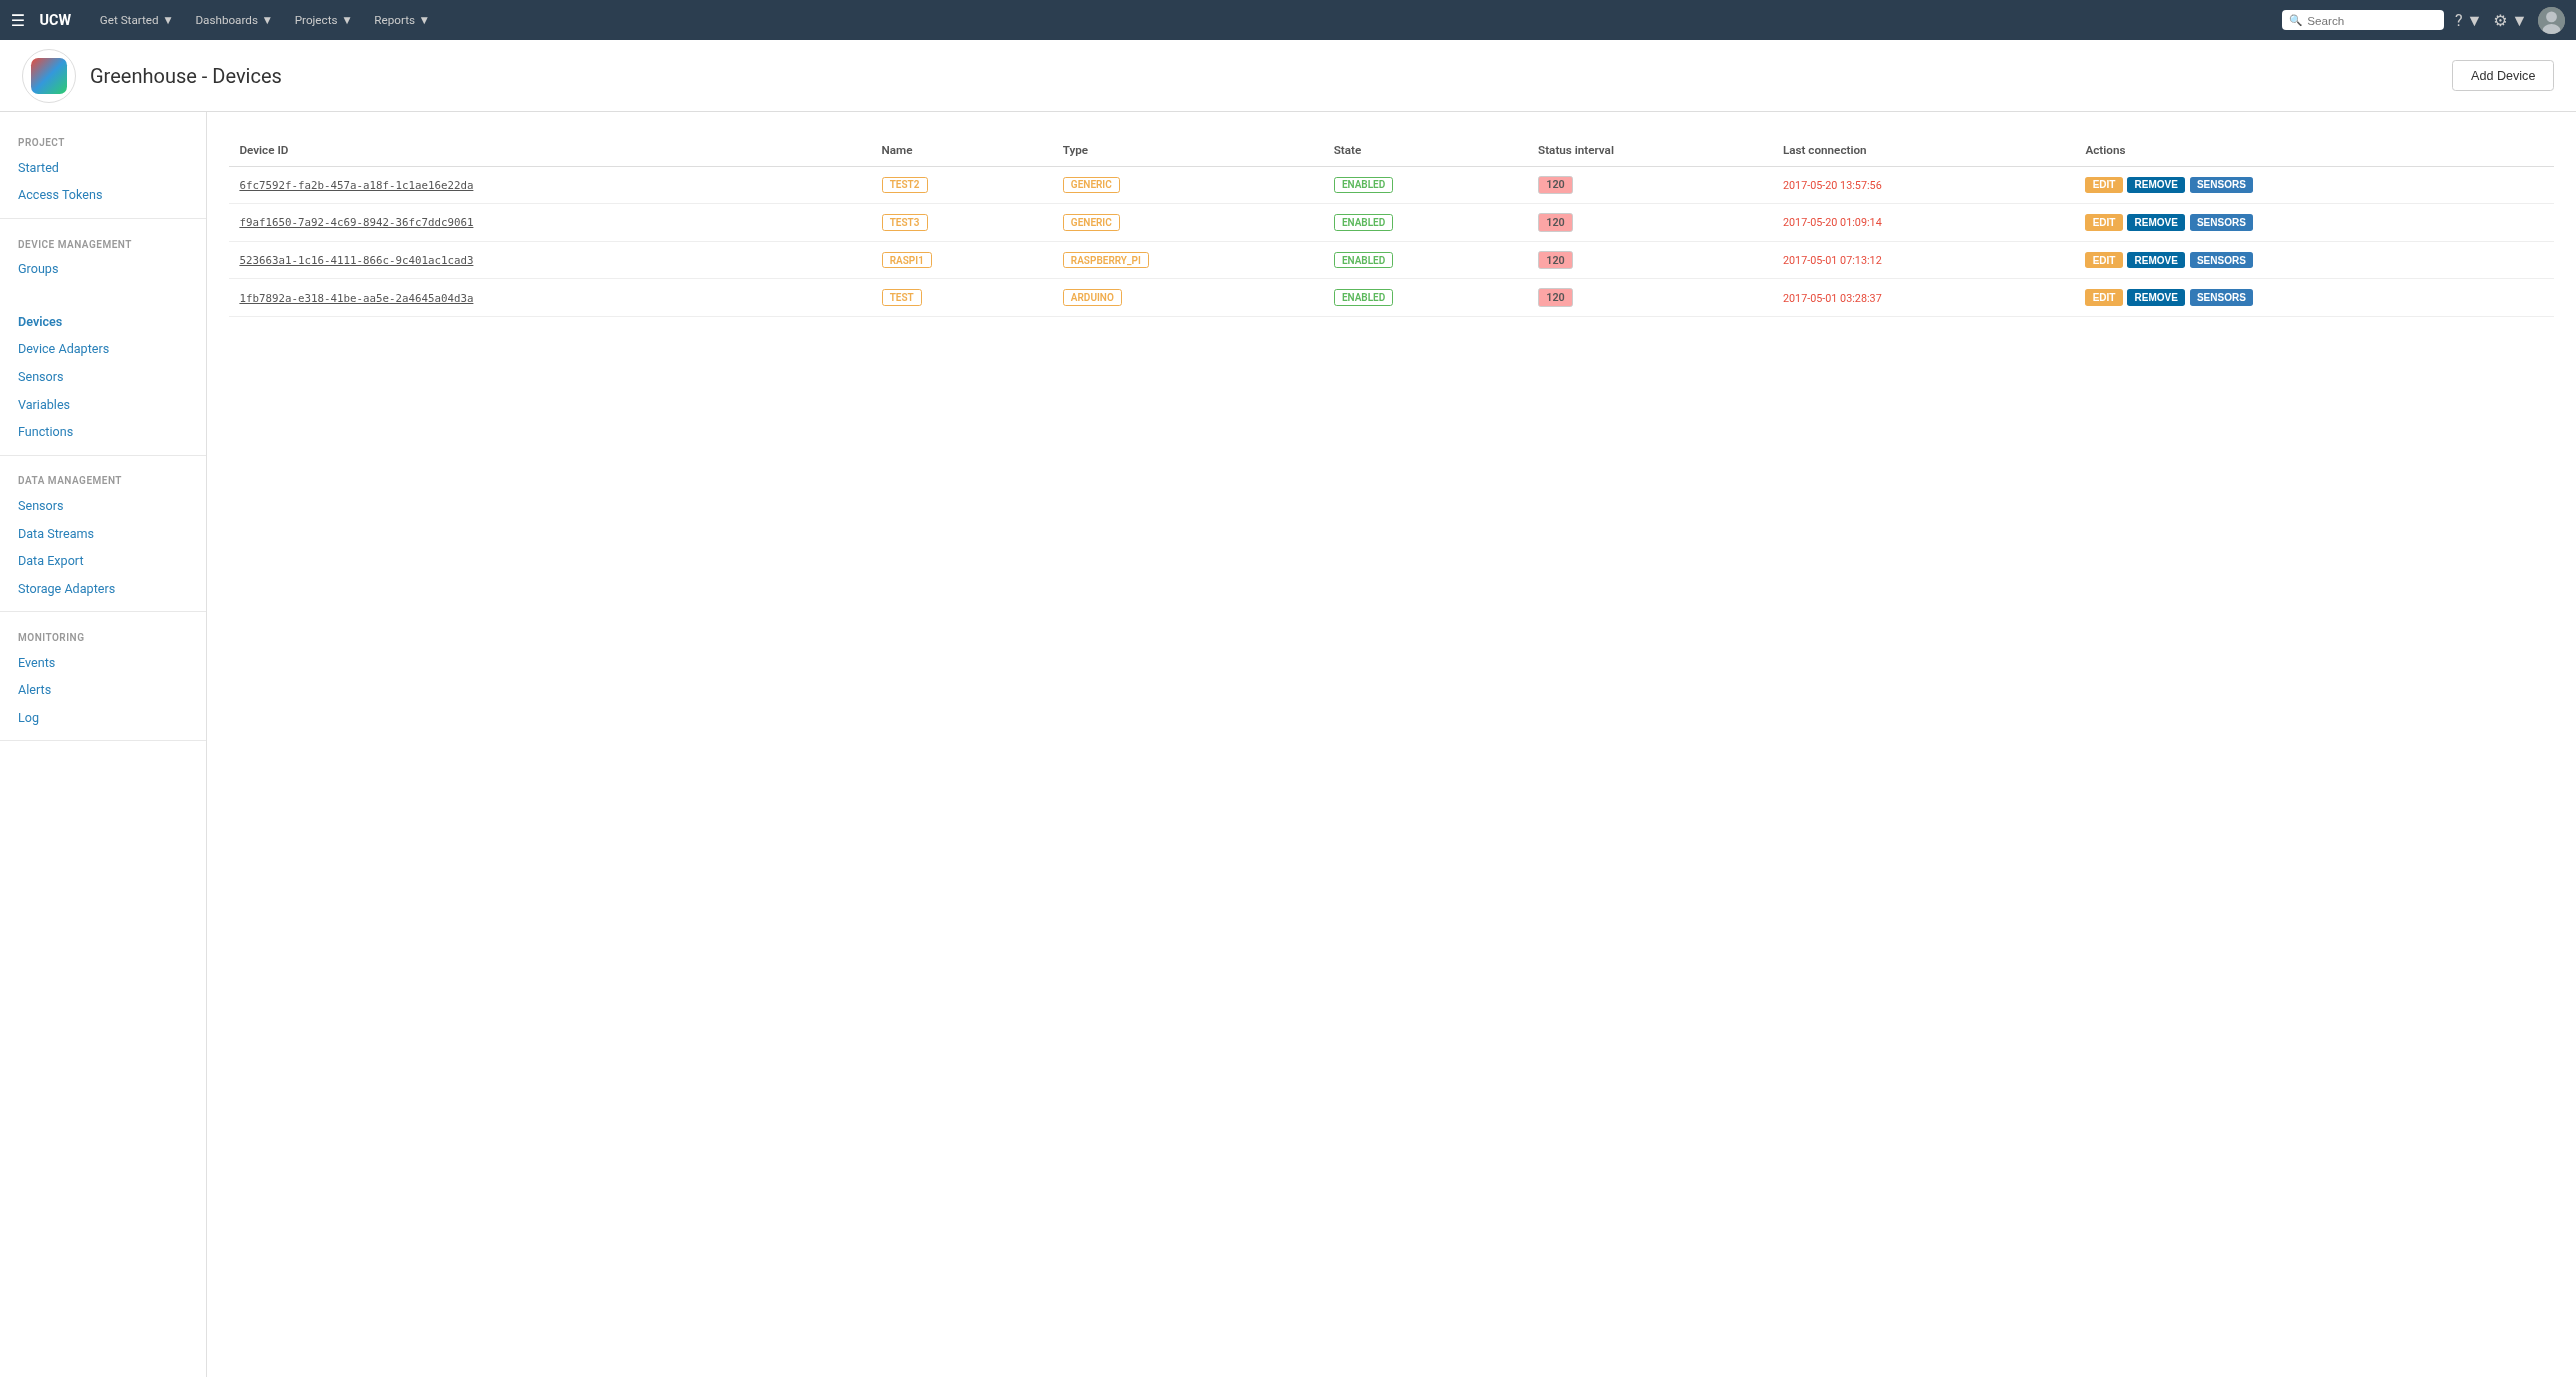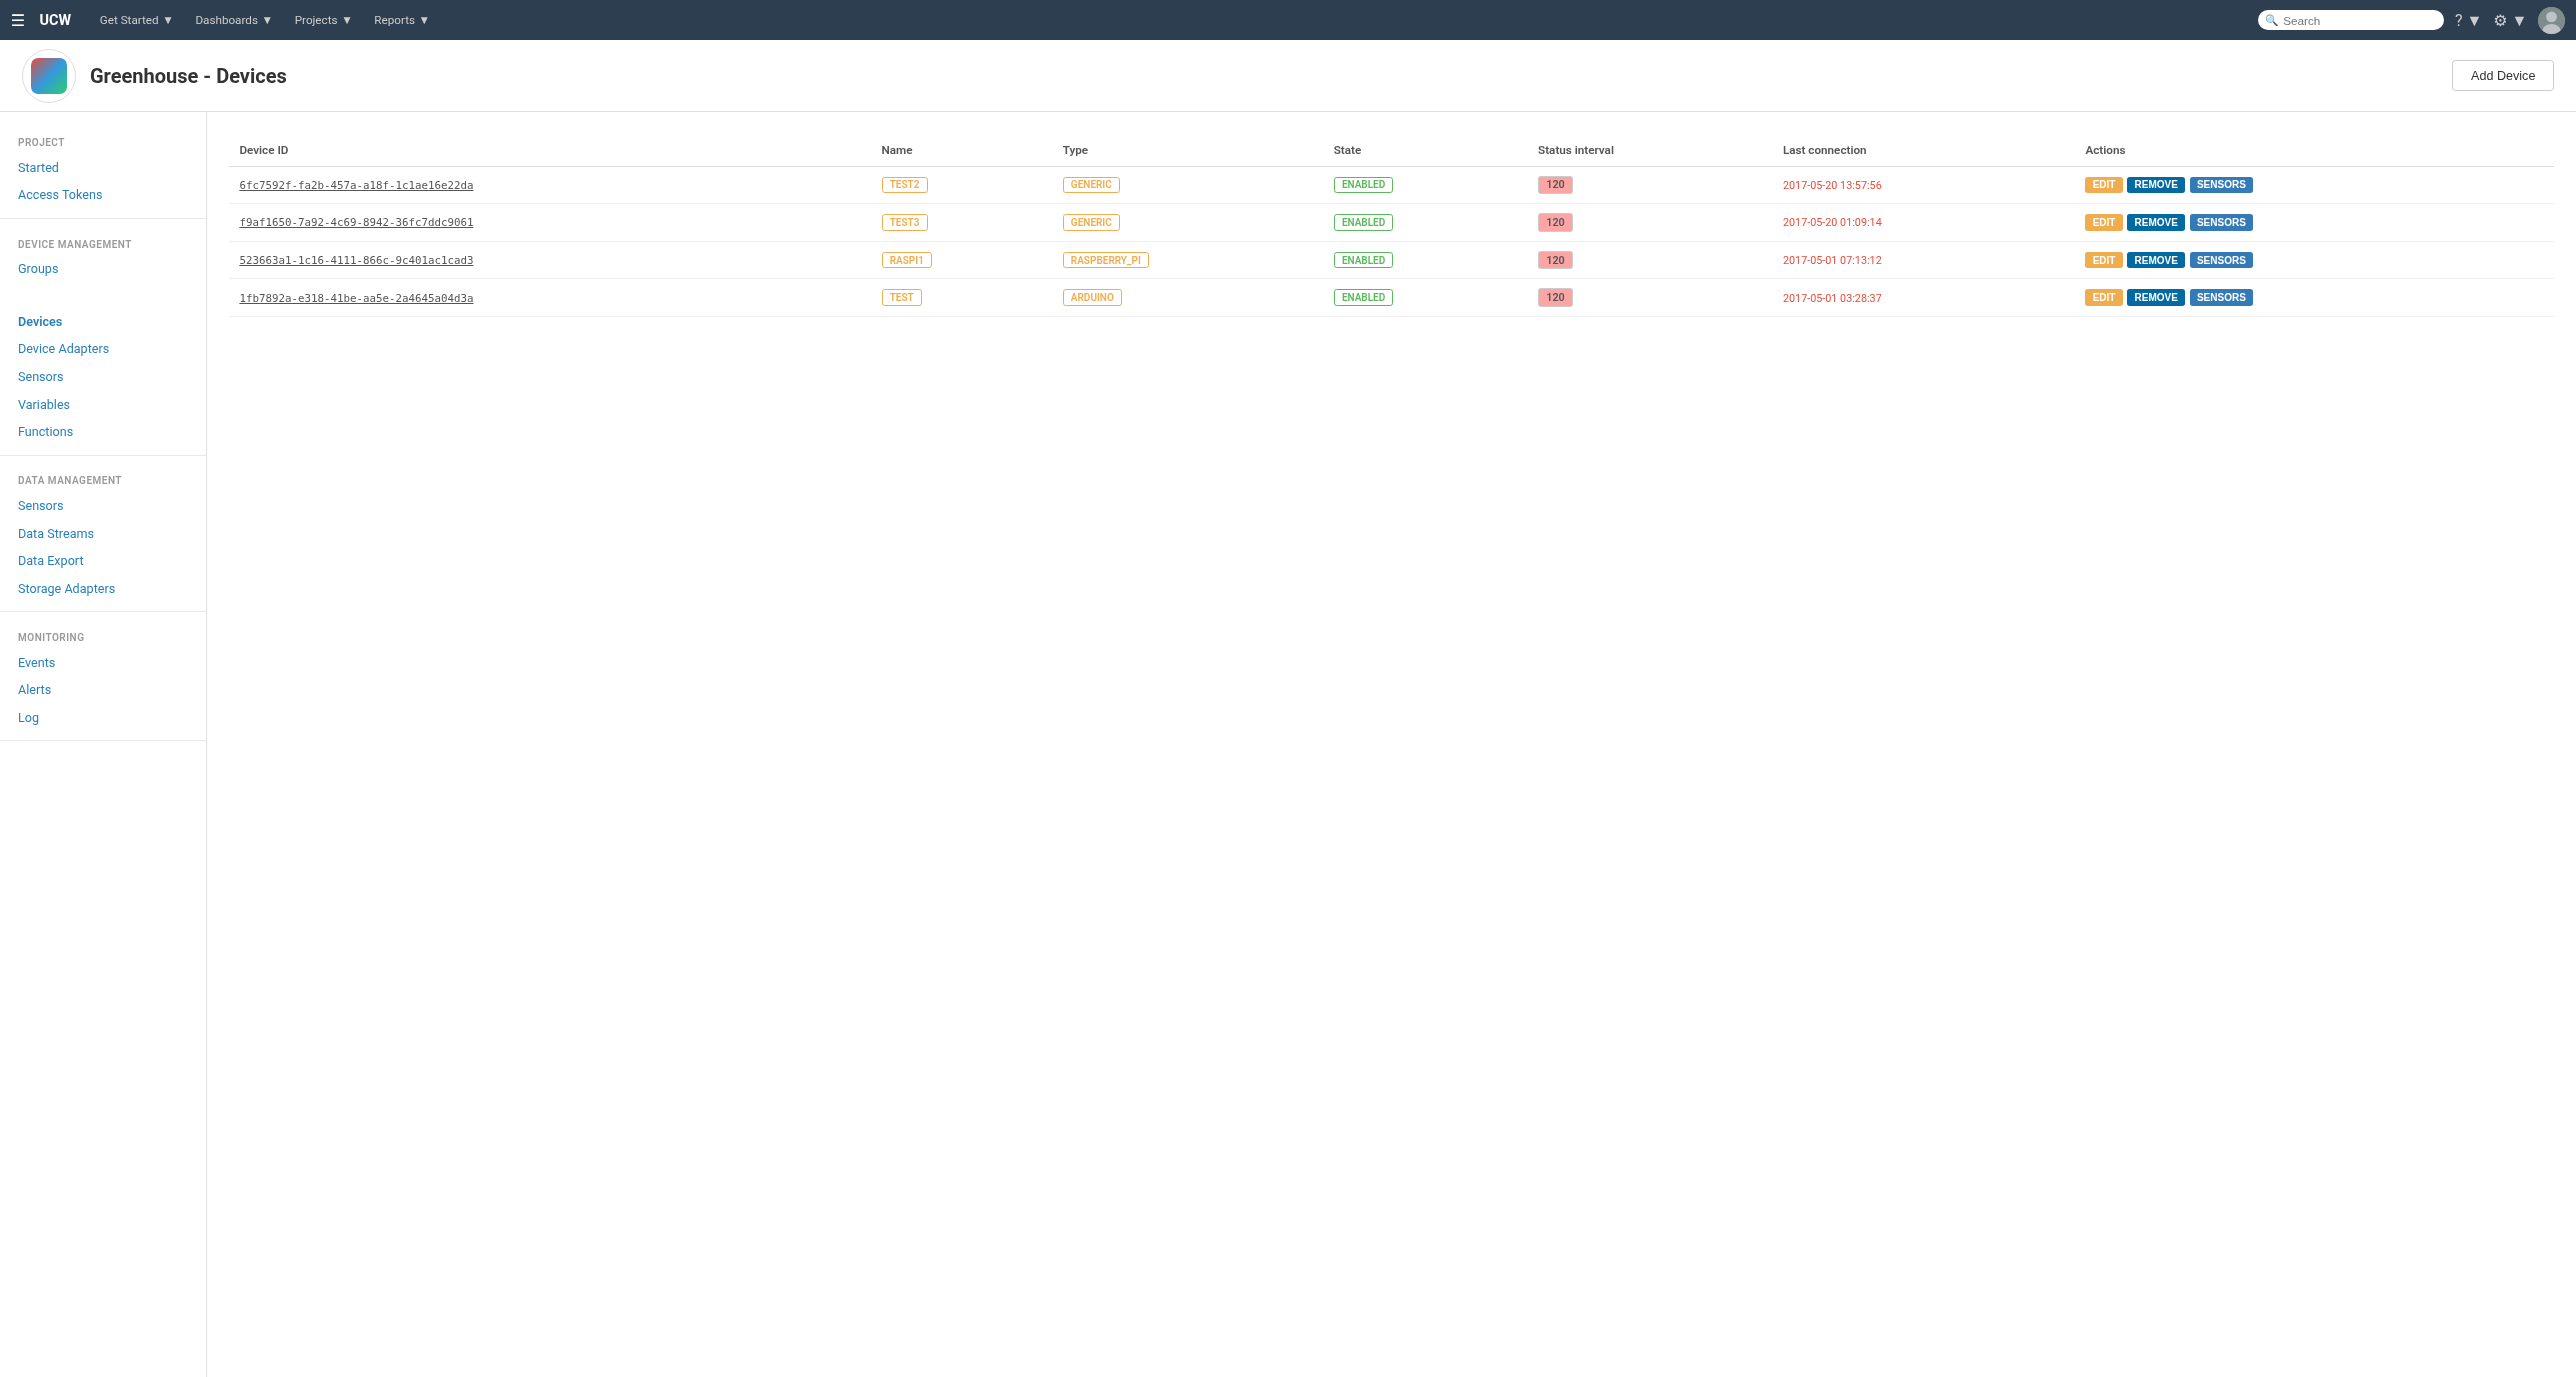--- a/index.html
+++ b/index.html
@@ -24,24 +24,24 @@
       font-size: 11.7px;
       display: flex;
       align-items: center;
       gap: 3.6px;
       cursor: pointer;
     }
     .topnav-right { margin-left: auto; display: flex; align-items: center; gap: 10.8px; }
     .search-box {
       background: #fff;
       border: none;
-      border-radius: 10px;
+      border-radius: 4px;
       padding: 3.6px 9px 3.6px 25px;
       font-size: 11.7px;
-      width: 186px;
+      width: 162px;
       outline: none;
       color: #333;
     }
     .search-wrap { position: relative; display: flex; align-items: center; }
     .search-icon-svg { position: absolute; left: 7.2px; color: #888; font-size: 10.8px; pointer-events: none; }
     .topnav-icon-btn { color: #ccc; font-size: 16px; cursor: pointer; display: flex; align-items: center; gap: 2.7px; }
     .topnav-avatar { width: 27px; height: 27px; border-radius: 50%; background: #888; overflow: hidden; cursor: pointer; }
 
     
     .page-header {
@@ -62,21 +62,21 @@
       justify-content: center;
       margin-right: 14.4px;
       background: #fff;
     }
     .page-logo-inner {
       width: 36px;
       height: 36px;
       background: linear-gradient(135deg, #e74c3c 0%, #3498db 50%, #2ecc71 100%);
       border-radius: 7.2px;
     }
-    .page-title { font-size: 20px; color: #333; font-weight: 700; }
+    .page-title { font-size: 20px; color: #333; font-weight: 400; }
     .page-header-actions { margin-left: auto; }
     .btn-add-device {
       border: 0.9px solid #ccc;
       background: #fff;
       color: #333;
       padding: 7.2px 18px;
       border-radius: 3.6px;
       cursor: pointer;
       font-size: 12.6px;
     }

